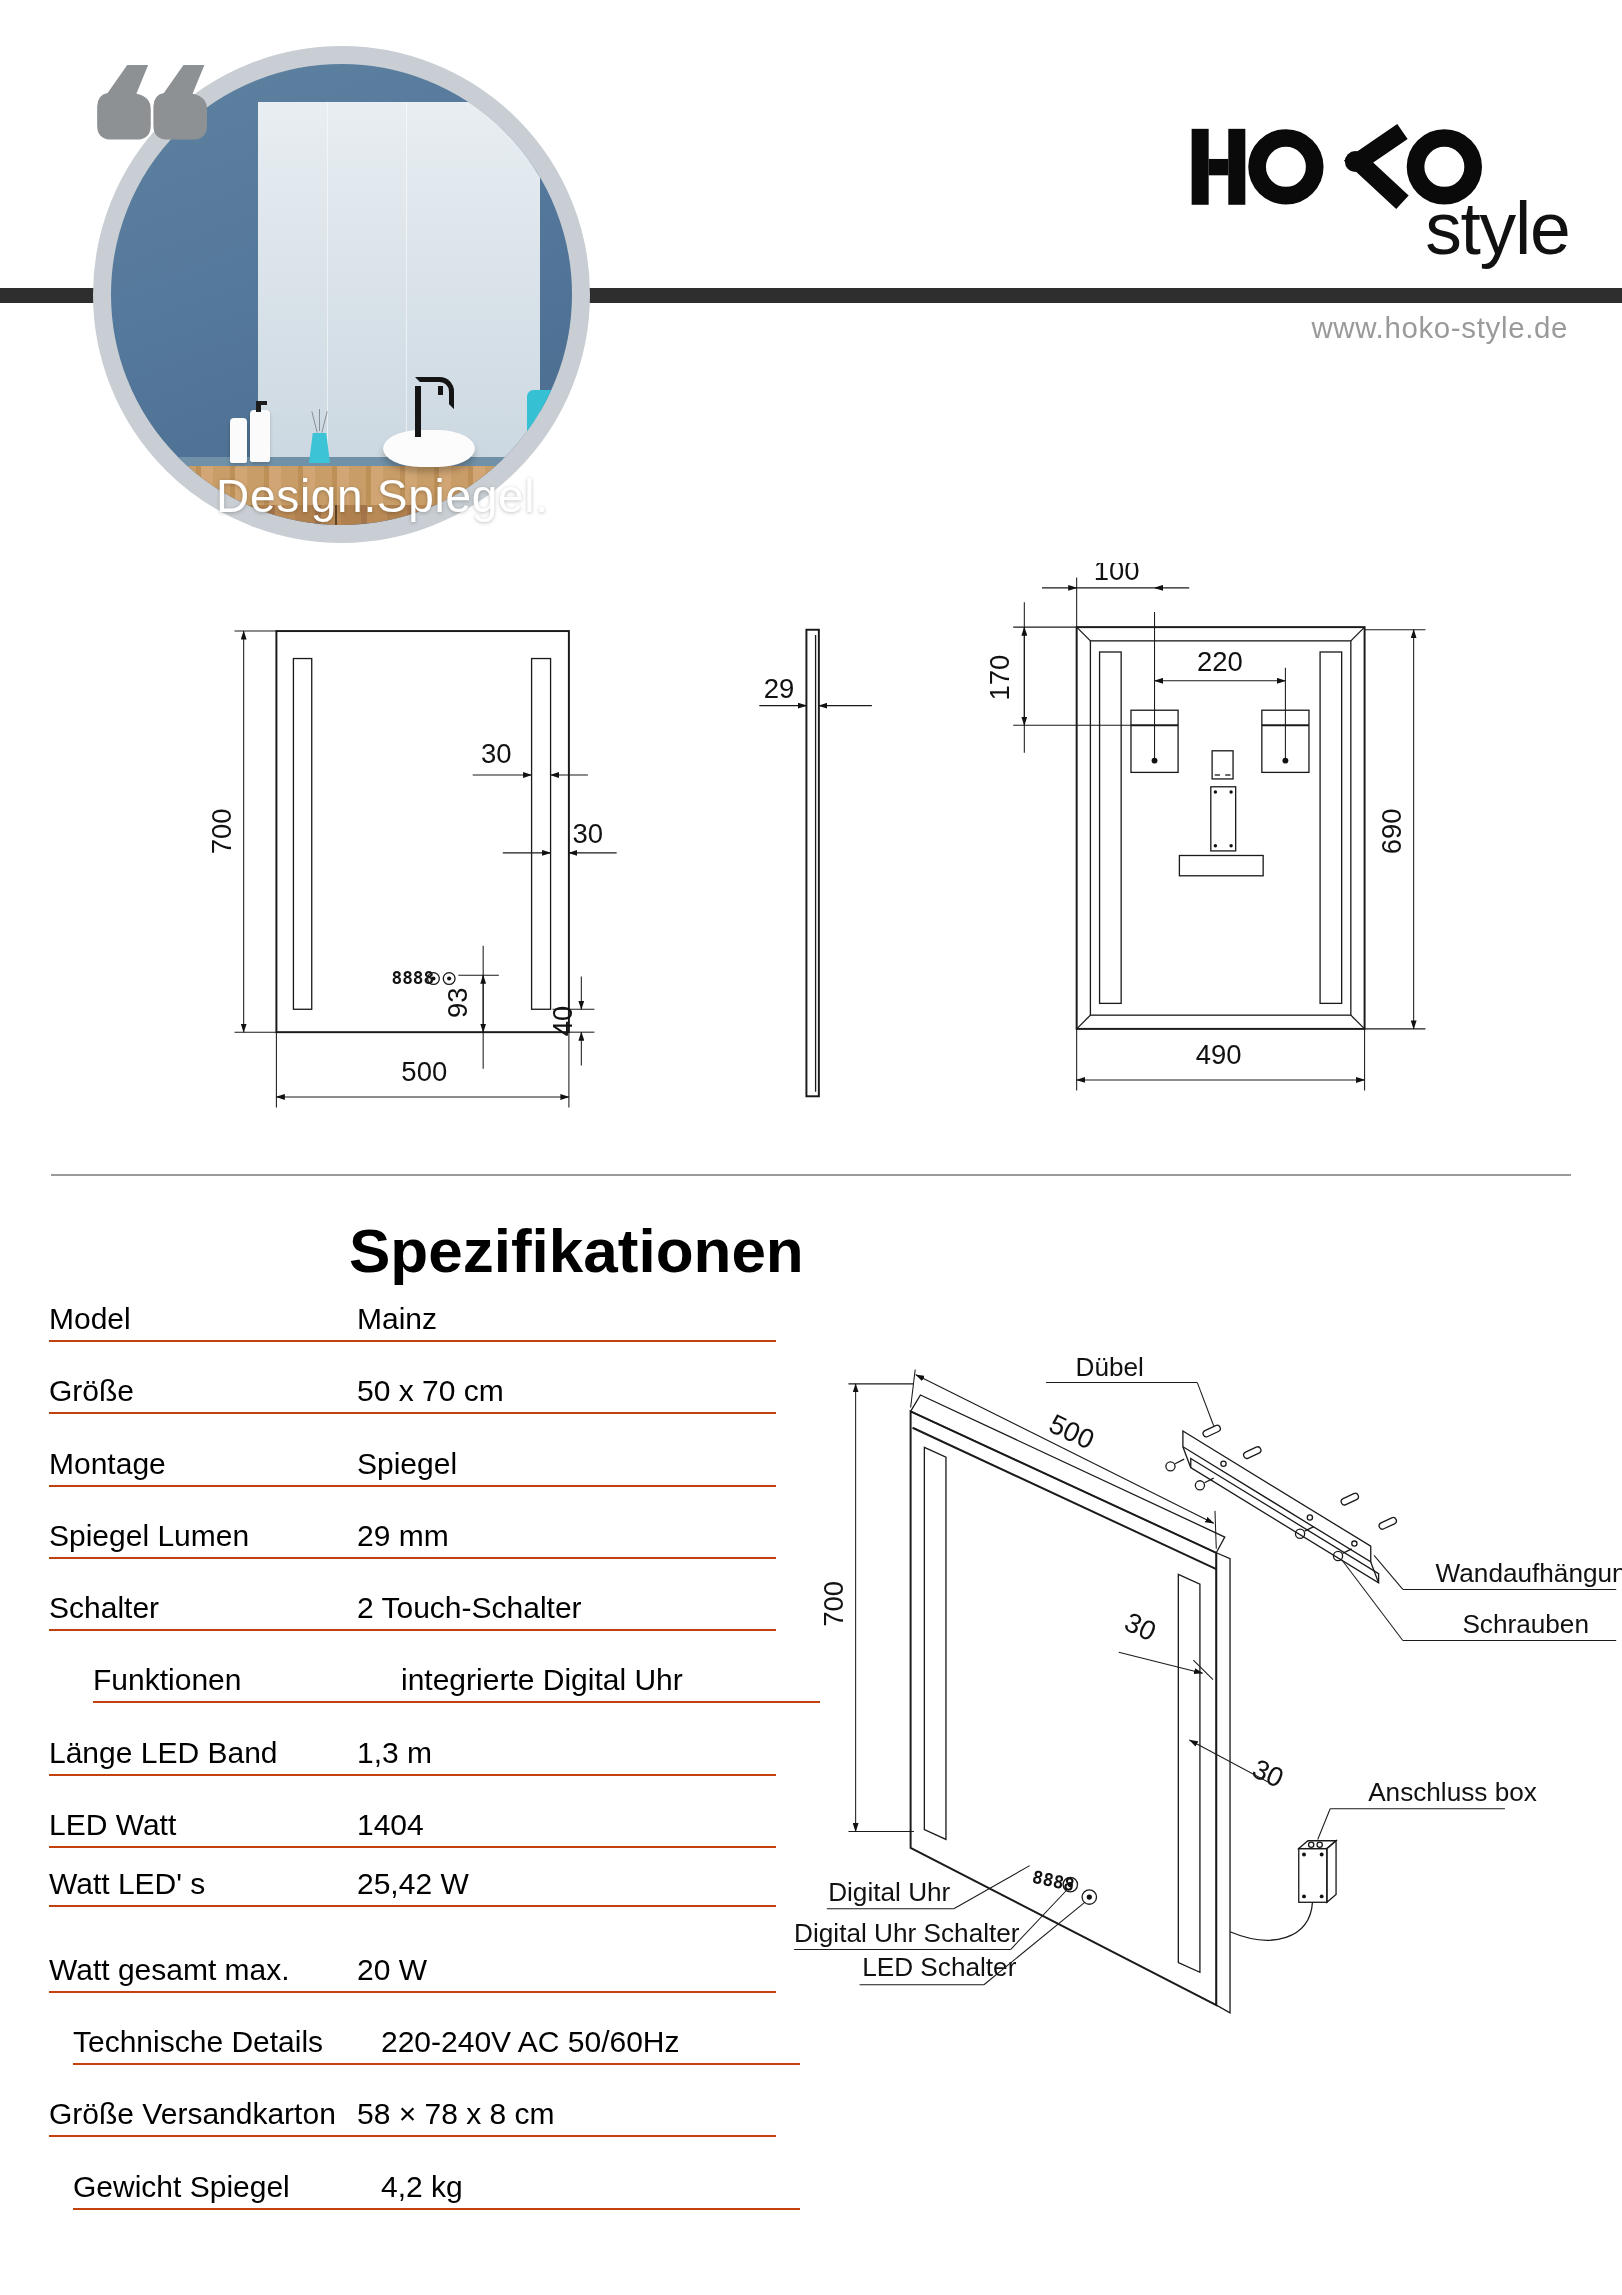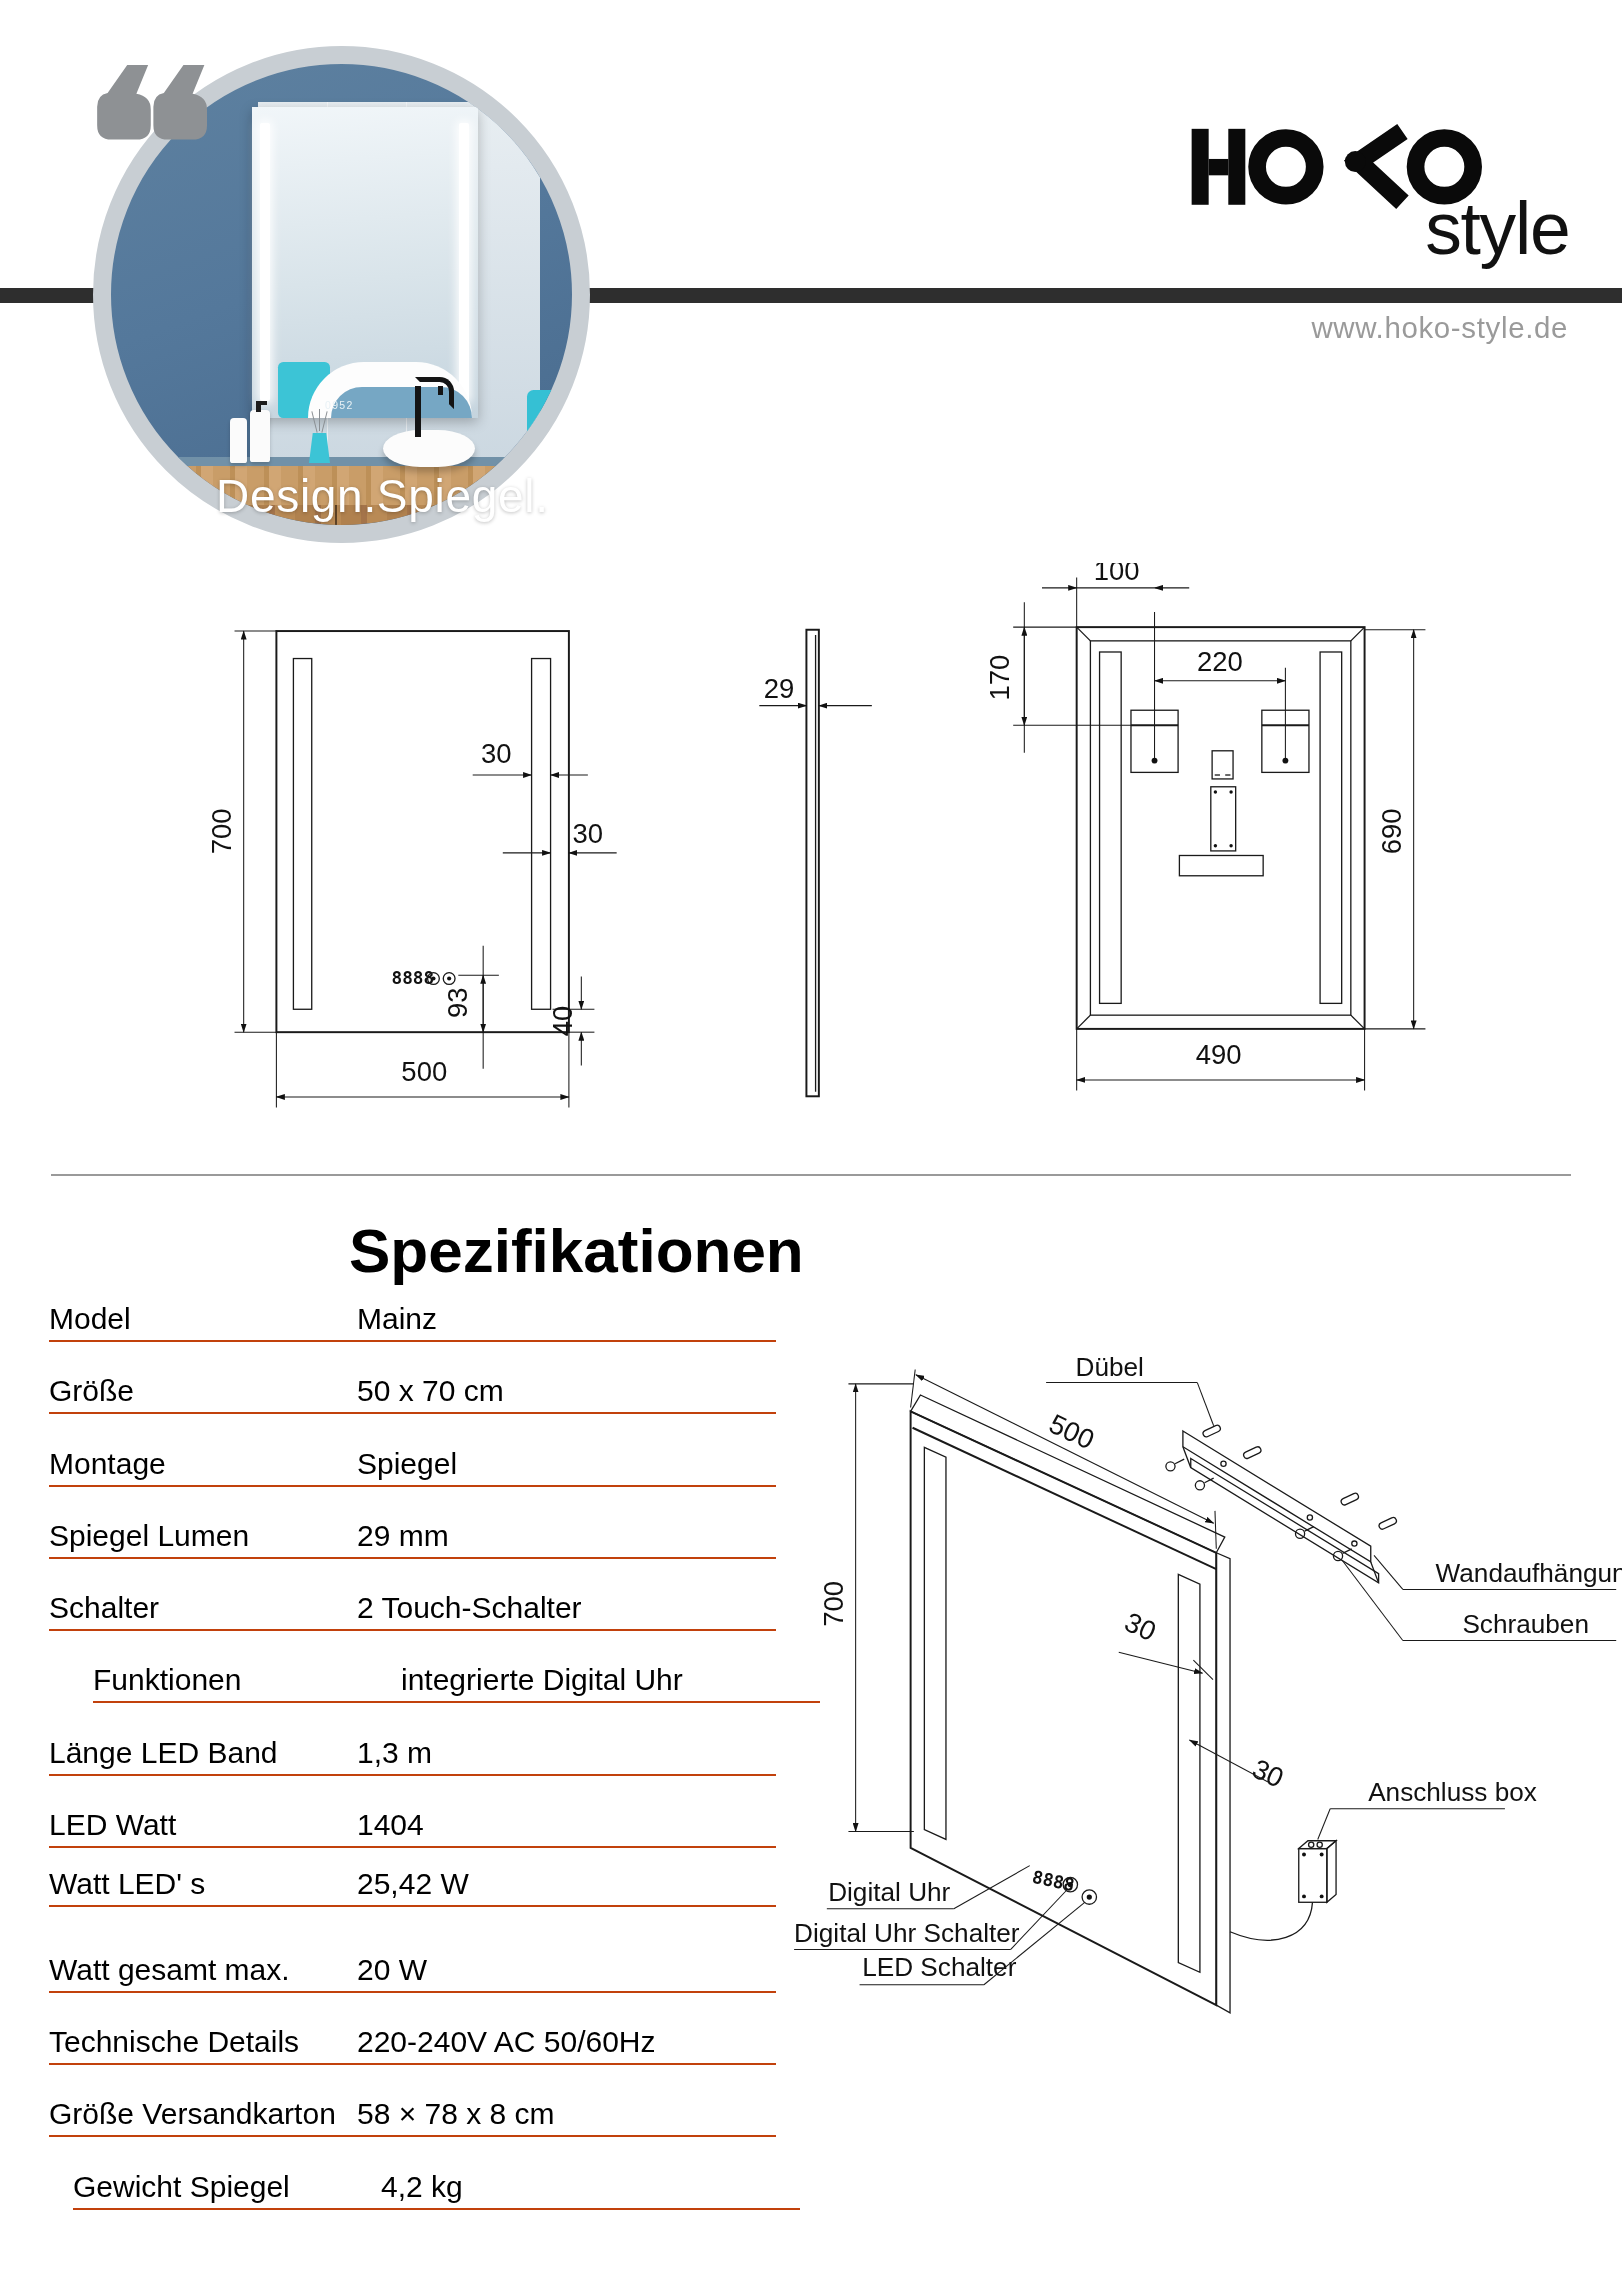--- a/index.html
+++ b/index.html
@@ -54,28 +54,20 @@
 </style>
 </head>
 <body>
 
 <div id="topbar" class="abs"></div>
 
 <div id="circle" class="abs">
   <div class="wall abs"></div>
   <div class="seam abs" style="left:216px;"></div>
   <div class="seam abs" style="left:295px;"></div>
-  <div id="mirror" class="abs">
-    <div class="ledstrip" style="left:7.9px;"></div>
-    <div class="ledstrip" style="left:207px;"></div>
-    <div id="towel" class="abs"></div>
-    <div id="tub" class="abs"></div>
-    <div id="tubshade" class="abs"></div>
-    <div id="mclock" class="abs">0952</div>
-  </div>
   <div id="counter-top" class="abs"></div>
   <div id="wood" class="abs"></div>
   <div id="cab" class="abs"></div>
   <div id="cabseam" class="abs"></div>
   <div id="sink" class="abs"></div>
   <div id="faucet-stem" class="abs"></div>
   <div id="faucet-arc" class="abs"></div>
   <div id="faucet-tip" class="abs"></div>
   <div class="bottle abs" style="left:119px;top:354px;width:17px;height:45px;"></div>
   <div class="bottle abs" style="left:139px;top:346px;width:19.6px;height:52px;"></div>
@@ -276,21 +268,21 @@
       <span class="vl">1404</span>
     </div>
   <div class="srow" style="top:1872px;">
       <span class="lb">Watt LED' s</span>
       <span class="vl">25,42 W</span>
     </div>
   <div class="srow" style="top:1958px;">
       <span class="lb">Watt gesamt max.</span>
       <span class="vl">20 W</span>
     </div>
-  <div class="srow" style="top:2030px;">
+  <div class="srow" style="top:2030px;margin-left:24px;">
       <span class="lb">Technische Details</span>
       <span class="vl">220-240V AC 50/60Hz</span>
     </div>
   <div class="srow" style="top:2102px;">
       <span class="lb">Größe Versandkarton</span>
       <span class="vl">58 × 78 x 8 cm</span>
     </div>
   <div class="srow" style="top:2175px;margin-left:24px;">
       <span class="lb">Gewicht Spiegel</span>
       <span class="vl">4,2 kg</span>

